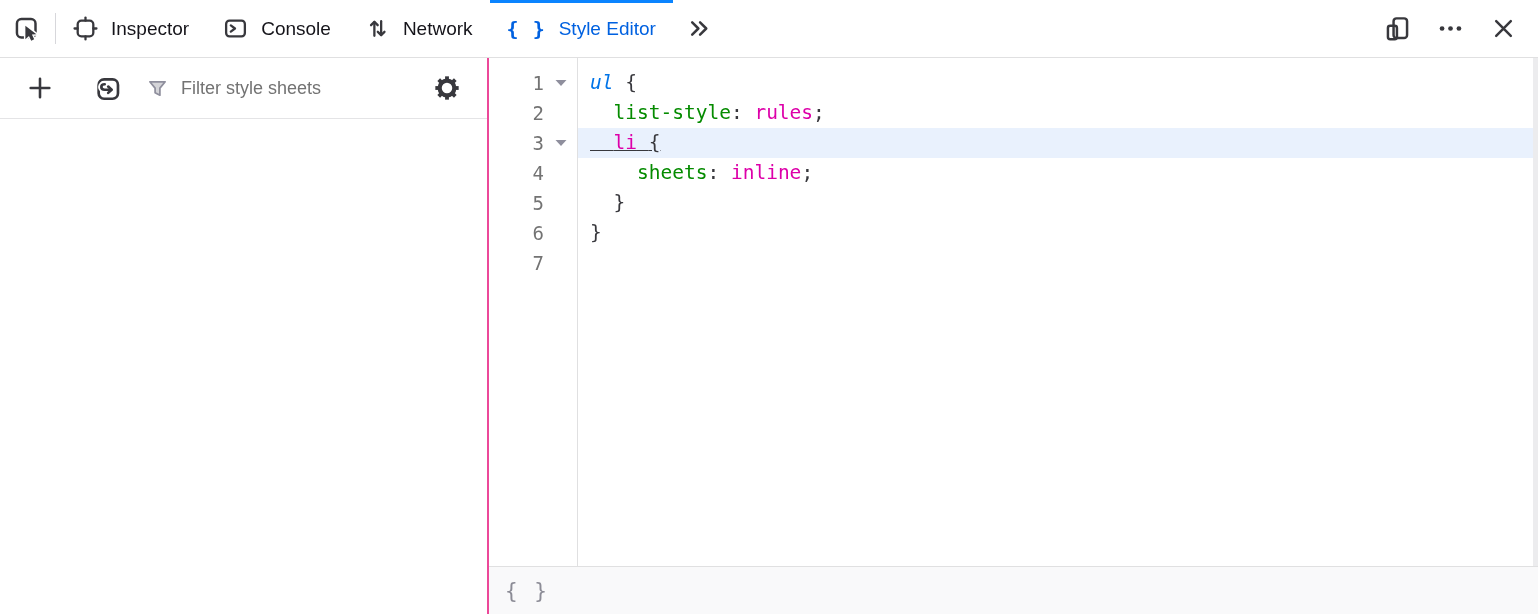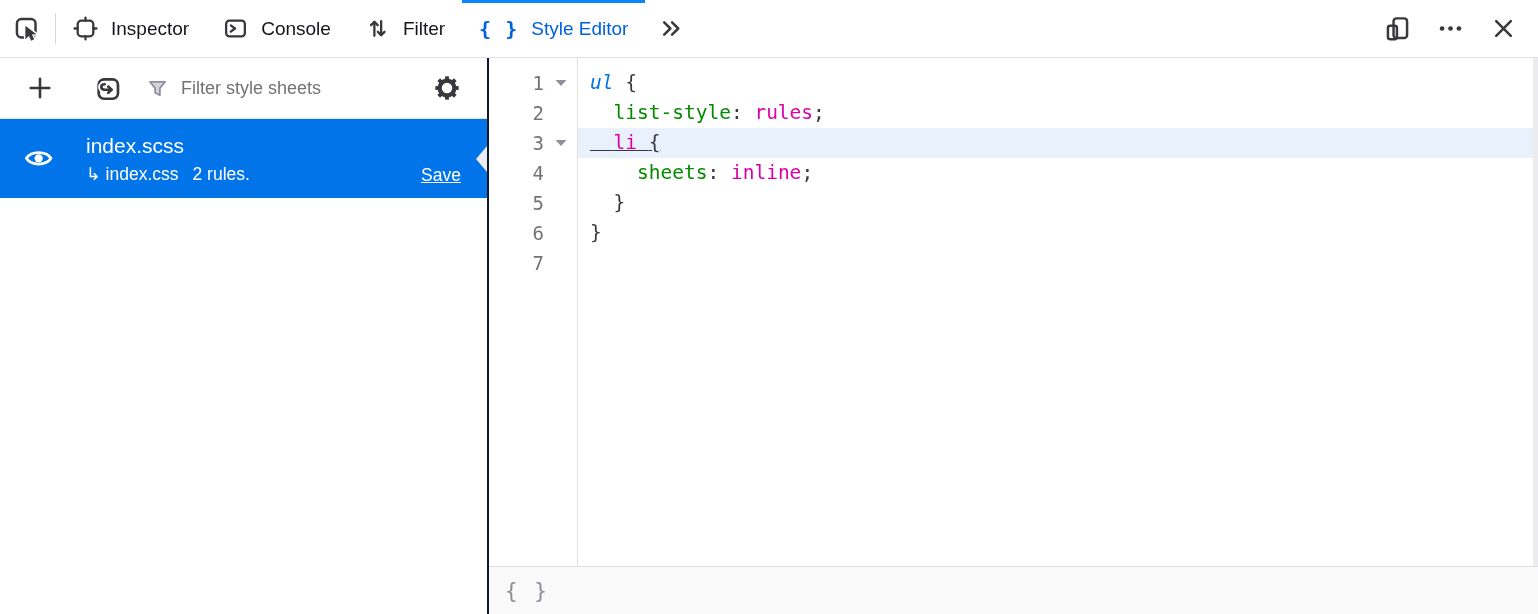--- a/index.html
+++ b/index.html
@@ -29,21 +29,21 @@
   svg.ic { display:block; }
   svg.ic .st { fill:none; stroke:var(--icon-color); stroke-width:2.2;
                stroke-linecap:round; stroke-linejoin:round; }
   svg.ic .fl { fill:var(--icon-color); stroke:none; }
 
   
   .content { flex:1; display:flex; min-height:0; }
 
   
   .sidebar { width:489px; flex:0 0 489px; display:flex; flex-direction:column;
-             border-right:2px solid #0f172a; background:#fff; }
+             border-right:2px solid #ec4899; background:#fff;gap:36px; }
   .sidebar-toolbar { height:61px; flex:0 0 61px; display:flex; align-items:center;
                      padding:0 18px; border-bottom:1px solid #e4e4e6; }
   .sb-btn { display:flex; align-items:center; justify-content:center;
             width:44px; height:44px; cursor:pointer; }
   .filter-box { display:flex; align-items:center; gap:12px; margin-left:18px; flex:1; }
   .filter-box input { border:none; outline:none; font-size:18px; flex:1;
                       font-family:"Liberation Sans", sans-serif; color:#15141a;
                       background:transparent; }
   .filter-box input::placeholder { color:#737373; opacity:1; }
 
@@ -130,21 +130,21 @@
       </div>
 
 
       <div class="tab">
         <svg class="ic" width="25" height="25" viewBox="0 0 24 24">
           <line class="st" x1="9" y1="19" x2="9" y2="5.8"></line>
           <polyline class="st" points="5.8,8.8 9,5.6 12.2,8.8"></polyline>
           <line class="st" x1="15.5" y1="5" x2="15.5" y2="18.2"></line>
           <polyline class="st" points="12.3,15.2 15.5,18.4 18.7,15.2"></polyline>
         </svg>
-        <span>Filter</span>
+        <span>Network</span>
       </div>
 
       <div class="tab active">
         <span class="brace-icon">{ }</span>
         <span>Style Editor</span>
       </div>
 
 
     </div>
 
@@ -212,36 +212,20 @@
               <line x1="16.6" y1="16.6" x2="19.1" y2="19.1"></line>
                 <line x1="7.4" y1="7.4" x2="4.9" y2="4.9"></line>
               <line x1="16.6" y1="7.4" x2="19.1" y2="4.9"></line>
                 <line x1="7.4" y1="16.6" x2="4.9" y2="19.1"></line>
             </g>
             <circle cx="12" cy="12" r="6.3" fill="none" stroke="var(--icon-color)" stroke-width="3.6"></circle>
           </svg>
         </div>
       </div>
 
-      <div class="stylesheet-item">
-        <div class="eye-btn">
-          <svg class="ic" width="32" height="32" viewBox="0 0 24 24">
-            <path d="M2.5,11.5 C6.2,5.8 17.3,5.8 21,11.5 C17.3,17.2 6.2,17.2 2.5,11.5 Z" fill="none" stroke="#ffffff" stroke-width="2.1" stroke-linejoin="round"></path>
-            <circle cx="11.75" cy="11.5" r="3.1" fill="#ffffff"></circle>
-          </svg>
-        </div>
-        <div class="sheet-info">
-          <span class="sheet-name">index.scss</span>
-          <span class="sheet-meta">
-            <span class="srcmap"><span>↳</span> <span>index.css</span></span>
-            <span>2 rules.</span>
-          </span>
-        </div>
-        <span class="save-link">Save</span>
-      </div>
 
       <div class="sidebar-rest"></div>
     </div>
 
     <div class="editor">
       <div class="code-area">
         <div class="gutter-sep"></div>
         <div class="right-strip"></div>
         <div id="code-lines">
             <div class="code-line">

